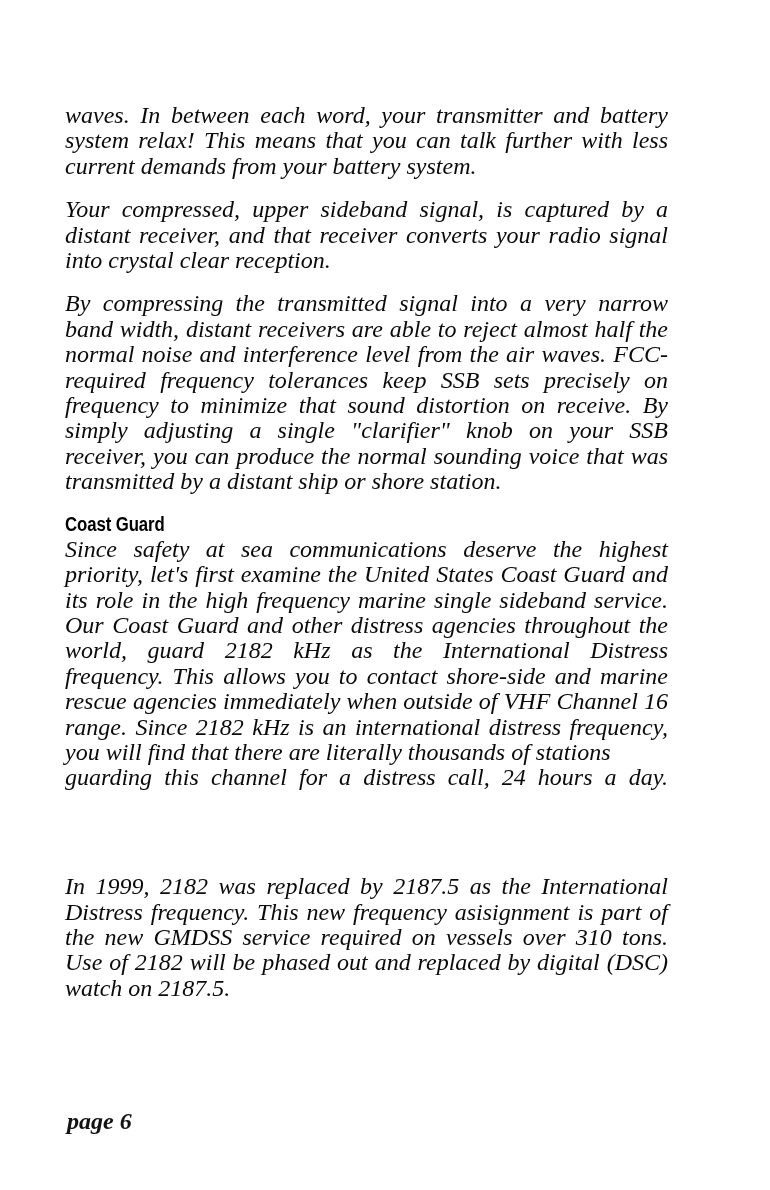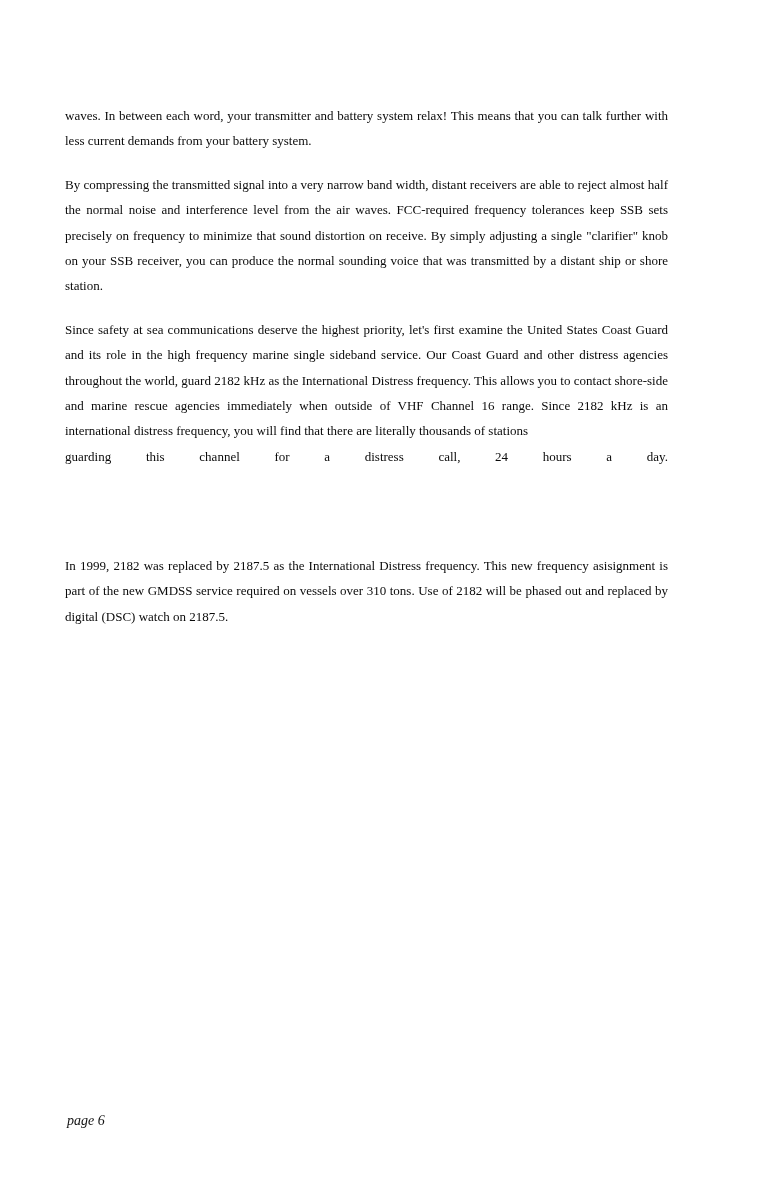--- a/index.html
+++ b/index.html
@@ -26,27 +26,28 @@
   .content {
     position: absolute;
     left: 65px;
     top: 103px;
     width: 603px;
   }
 
   p.body-par {
     margin: 0 0 18px 0;
     font-family: "Liberation Serif", "DejaVu Serif", serif;
-    font-size: 13px;
+    font-size: 24px;
     line-height: 25.4px;
     text-align: justify;
     text-justify: inter-word;
     color: #0a0a0a;
     -webkit-hyphens: none;
     hyphens: none;
+    font-style: italic;
   }
 
   
   p.body-par.stretch-last > span.last-line {
     display: block;
     text-align: justify;
   }
   p.body-par.stretch-last > span.last-line::after {
     content: "";
     display: inline-block;
@@ -73,38 +74,43 @@
   .gap-block {
     height: 40px;
   }
 
   .footer {
     position: absolute;
     left: 67px;
     top: 1110px;
     font-family: "Liberation Serif", "DejaVu Serif", serif;
     font-style: italic;
-    font-size: 14px;
+    font-size: 24px;
     line-height: 22px;
     color: #121212;
+    font-weight: bold;
   }
 </style>
 </head>
 <body>
 
 <div class="page">
 
   <div class="content">
 
     <p class="body-par">waves. In between each word, your transmitter and battery system relax! This means that you can talk further with less current demands from your battery system.</p>
 
+    <p class="body-par">Your compressed, upper sideband signal, is captured by a distant receiver, and that receiver converts your radio signal into crystal clear reception.</p>
 
 
     <p class="body-par">By compressing the transmitted signal into a very narrow band width, distant receivers are able to reject almost half the normal noise and interference level from the air waves. FCC-required frequency tolerances keep SSB sets precisely on frequency to minimize that sound distortion on receive. By simply adjusting a single "clarifier" knob on your SSB receiver, you can produce the normal sounding voice that was transmitted by a distant ship or shore station.</p>
 
+    <div class="heading-block">
+      <h2 class="section-heading">Coast Guard</h2>
+    </div>
 
     <p class="body-par stretch-last"><span>Since safety at sea communications deserve the highest priority, let's first examine the United States Coast Guard and its role in the high frequency marine single sideband service. Our Coast Guard and other distress agencies throughout the world, guard 2182 kHz as the International Distress frequency. This allows you to contact shore-side and marine rescue agencies immediately when outside of VHF Channel 16 range. Since 2182 kHz is an international distress frequency, you will find that there are literally thousands of stations</span> <span class="last-line">guarding this channel for a distress call, 24 hours a day.</span></p>
 
     <div class="gap-block"></div>
 
     <p class="body-par">In 1999, 2182 was replaced by 2187.5 as the International Distress frequency.  This new frequency asisignment is part of the new GMDSS service required on vessels over 310 tons. Use of 2182 will be phased out and replaced by digital (DSC) watch on 2187.5.</p>
 
   </div>
 
   <div class="footer">page 6</div>

